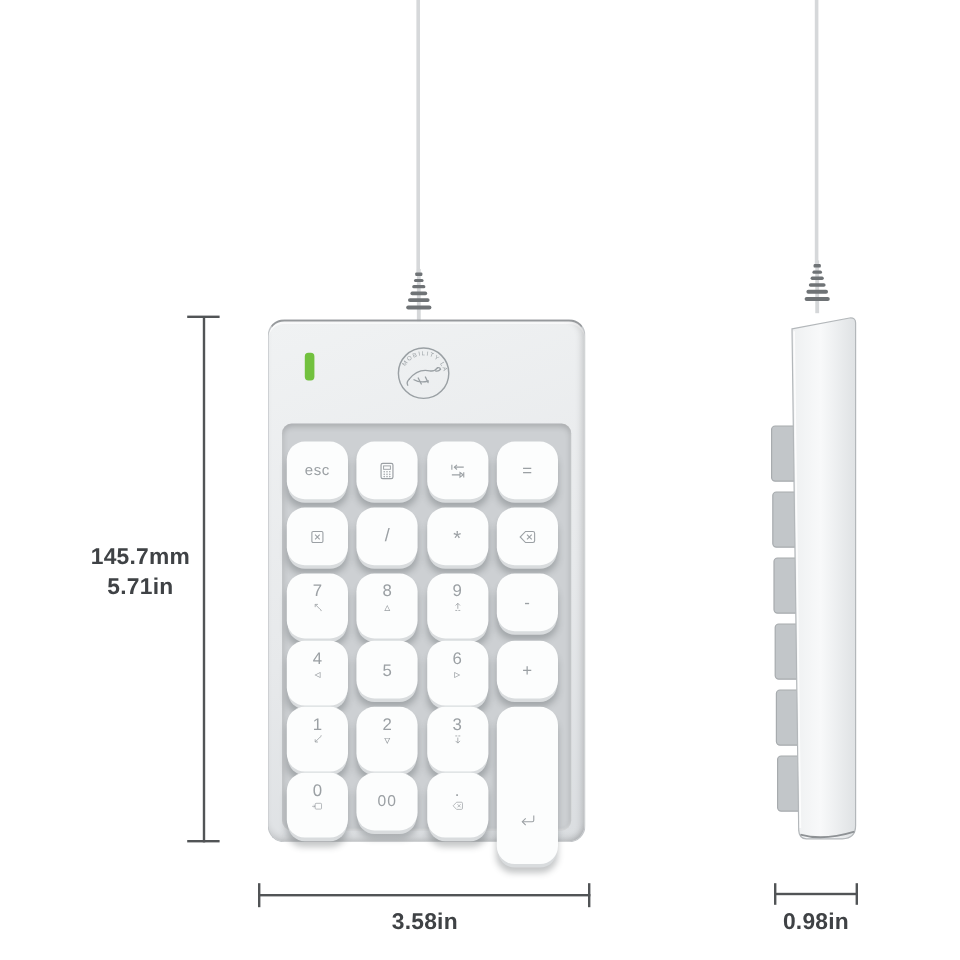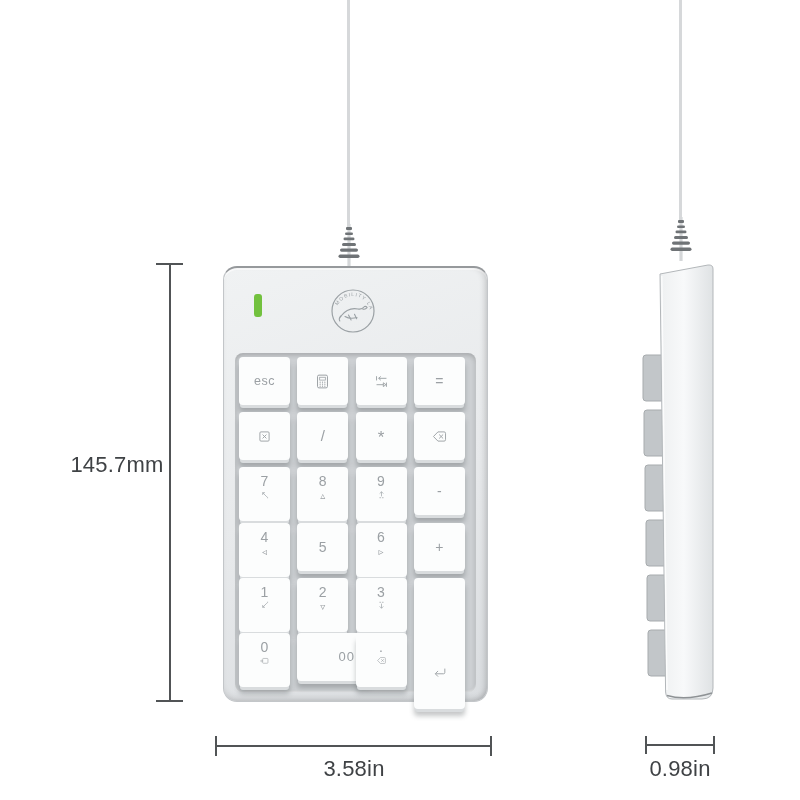--- a/index.html
+++ b/index.html
@@ -13,39 +13,39 @@
   
   .keypad{position:absolute;left:223px;top:266px;width:263px;height:433px;
           background:linear-gradient(160deg,#f0f2f3 0%,#e7e9eb 55%,#dadde0 100%);
           border:1px solid #c3c6c9;border-top:2px solid #96999c;border-radius:14px;
           box-shadow:inset -5px 0 6px -3px rgba(0,0,0,.16), inset 0 -5px 6px -3px rgba(0,0,0,.14),
                      inset 0 2px 0 rgba(255,255,255,.7);}
   .led{position:absolute;left:30px;top:26px;width:8px;height:23px;border-radius:3px;}
   .logo{position:absolute;left:97px;top:10px;width:64px;height:64px;}
   .plate{position:absolute;left:11px;top:85px;width:241px;height:339px;background:#cdd0d3;
          border-radius:8px;box-shadow:inset 0 2px 5px rgba(0,0,0,.20), inset 0 -1px 2px rgba(255,255,255,.5);}
-  .key{position:absolute;background:#fcfdfd;border-radius:4px;color:#9ba0a4;
+  .key{position:absolute;background:#fcfdfd;border-radius:15px;color:#9ba0a4;
        box-shadow:0 4px 0 -1px #d9dcde, 0 7px 5px rgba(75,80,85,.32);
-       display:flex;flex-direction:column;align-items:center;}
+       display:flex;flex-direction:column;align-items:center;margin-top:11px;}
   .key.center{justify-content:center;}
   .key:not(.center){padding-top:6px;}
   .klabel{font-size:14px;line-height:16px;}
   .key.center .klabel{font-size:14px;}
   .key[data-name="key-esc"] .klabel{font-size:12.5px;letter-spacing:.5px;}
   .key[data-name="key-00"] .klabel{font-size:13px;letter-spacing:1px;}
   .key[data-name="key-multiply"] .klabel{font-size:17px;margin-top:4px;}
   .key[data-name="key-divide"] .klabel{font-size:15px;}
   .ksub{font-size:10px;line-height:11px;margin-top:1px;}
   .kicon{display:inline-block;}
   .kicon svg{width:100%;height:100%;display:block;}
   .key[data-name="key-enter"]{justify-content:flex-end;padding-bottom:28px;}
 
   
   .dimline{position:absolute;background:#515456;}
-  .dimtext{position:absolute;text-align:center;font-weight:400;font-size:22px;
+  .dimtext{position:absolute;text-align:center;font-weight:700;font-size:19px;
            color:#3f4245;line-height:25px;letter-spacing:.2px;}
 </style>
 </head>
 <body>
 
 <div id="stage" data-name="product-dimension-diagram">
 
   <div class="cable" data-name="front-cable" style="left:347px;top:0;height:230px;"></div>
   <svg class="strain" data-name="front-cable-strain-relief" style="left:334px;top:224px;width:30px;height:44px;" viewBox="0 0 30 44">
     <rect x="13.4" y="0" width="3.2" height="44" fill="#d5d7d9"></rect>
@@ -223,21 +223,21 @@
         </div>
         <div class="key" data-name="key-0" style="left: 4px; top: 279.85px; width: 51px; height: 48px;">
           <span class="klabel" data-name="key-0-label">0</span>
           <span class="kicon" data-name="insert-icon" style="width:11px;height:11px">
             <svg viewBox="0 0 24 24" fill="none" stroke="currentColor" stroke-width="1.3">
               <rect x="8" y="7.5" width="11.5" height="10.5" rx="1.5"></rect>
               <path d="M2.5 13 h5 M7.5 13 l-2.2 -2 M7.5 13 l-2.2 2"></path>
             </svg>
           </span>
         </div>
-        <div class="key center" data-name="key-00" style="left: 62.25px; top: 279.85px; width: 51px; height: 48px; padding-left: 24px;">
+        <div class="key center" data-name="key-00" style="left: 62.25px; top: 279.85px; width: 51px; height: 48px;">
           <span class="klabel" data-name="key-00-label">00</span>
         </div>
         <div class="key" data-name="key-decimal" style="left: 120.5px; top: 279.85px; width: 51px; height: 48px;">
           <span class="klabel" data-name="key-decimal-label">.</span>
           <span class="kicon" data-name="delete-icon" style="width:11px;height:11px">
             <svg viewBox="0 0 24 24" fill="none" stroke="currentColor" stroke-width="1.3">
               <path d="M9.8 5.5 H18.5 a2 2 0 0 1 2 2 v9 a2 2 0 0 1 -2 2 H9.8 L3.5 12 Z"></path>
               <path d="M11.5 9.2 l5.6 5.6 M17.1 9.2 l-5.6 5.6"></path>
             </svg>
           </span>
@@ -264,20 +264,21 @@
     <path data-name="side-body" d="M30 14 L78 5 Q83 4.5 83 9 L83 428 Q83 439 72 439 L42 439 Q36 439 35.6 432 Z" fill="url(#gslab)" stroke="#b3b7ba" stroke-width="1"></path>
     <path d="M31.8 16 L37 430" stroke="#ffffff" stroke-width="1.4" fill="none" opacity=".8"></path>
     <path d="M37 435.5 Q56 441 82 433" stroke="#8e9295" stroke-width="1.6" fill="none"></path>
   </svg>
 
   <div class="dimline" data-name="height-dimension-line" style="left:169px;top:264px;width:2px;height:438px;"></div>
   <div class="dimline" data-name="height-dimension-cap-top" style="left:156px;top:263px;width:27px;height:2px;"></div>
   <div class="dimline" data-name="height-dimension-cap-bottom" style="left:156px;top:700px;width:27px;height:2px;"></div>
   <div class="dimtext" data-name="height-dimension-label" style="left:47px;top:452px;width:140px;">
     <div data-name="height-mm">145.7mm</div>
+    <div data-name="height-inch">5.71in</div>
   </div>
 
   <div class="dimline" data-name="width-dimension-line" style="left:215px;top:745px;width:277px;height:2px;"></div>
   <div class="dimline" data-name="width-dimension-cap-left" style="left:215px;top:736px;width:2px;height:20px;"></div>
   <div class="dimline" data-name="width-dimension-cap-right" style="left:490px;top:736px;width:2px;height:20px;"></div>
   <div class="dimtext" data-name="width-dimension-label" style="left:254px;top:756px;width:200px;">
     <div data-name="width-inch">3.58in</div>
   </div>
 
   <div class="dimline" data-name="depth-dimension-line" style="left:645px;top:744px;width:70px;height:2px;"></div>

